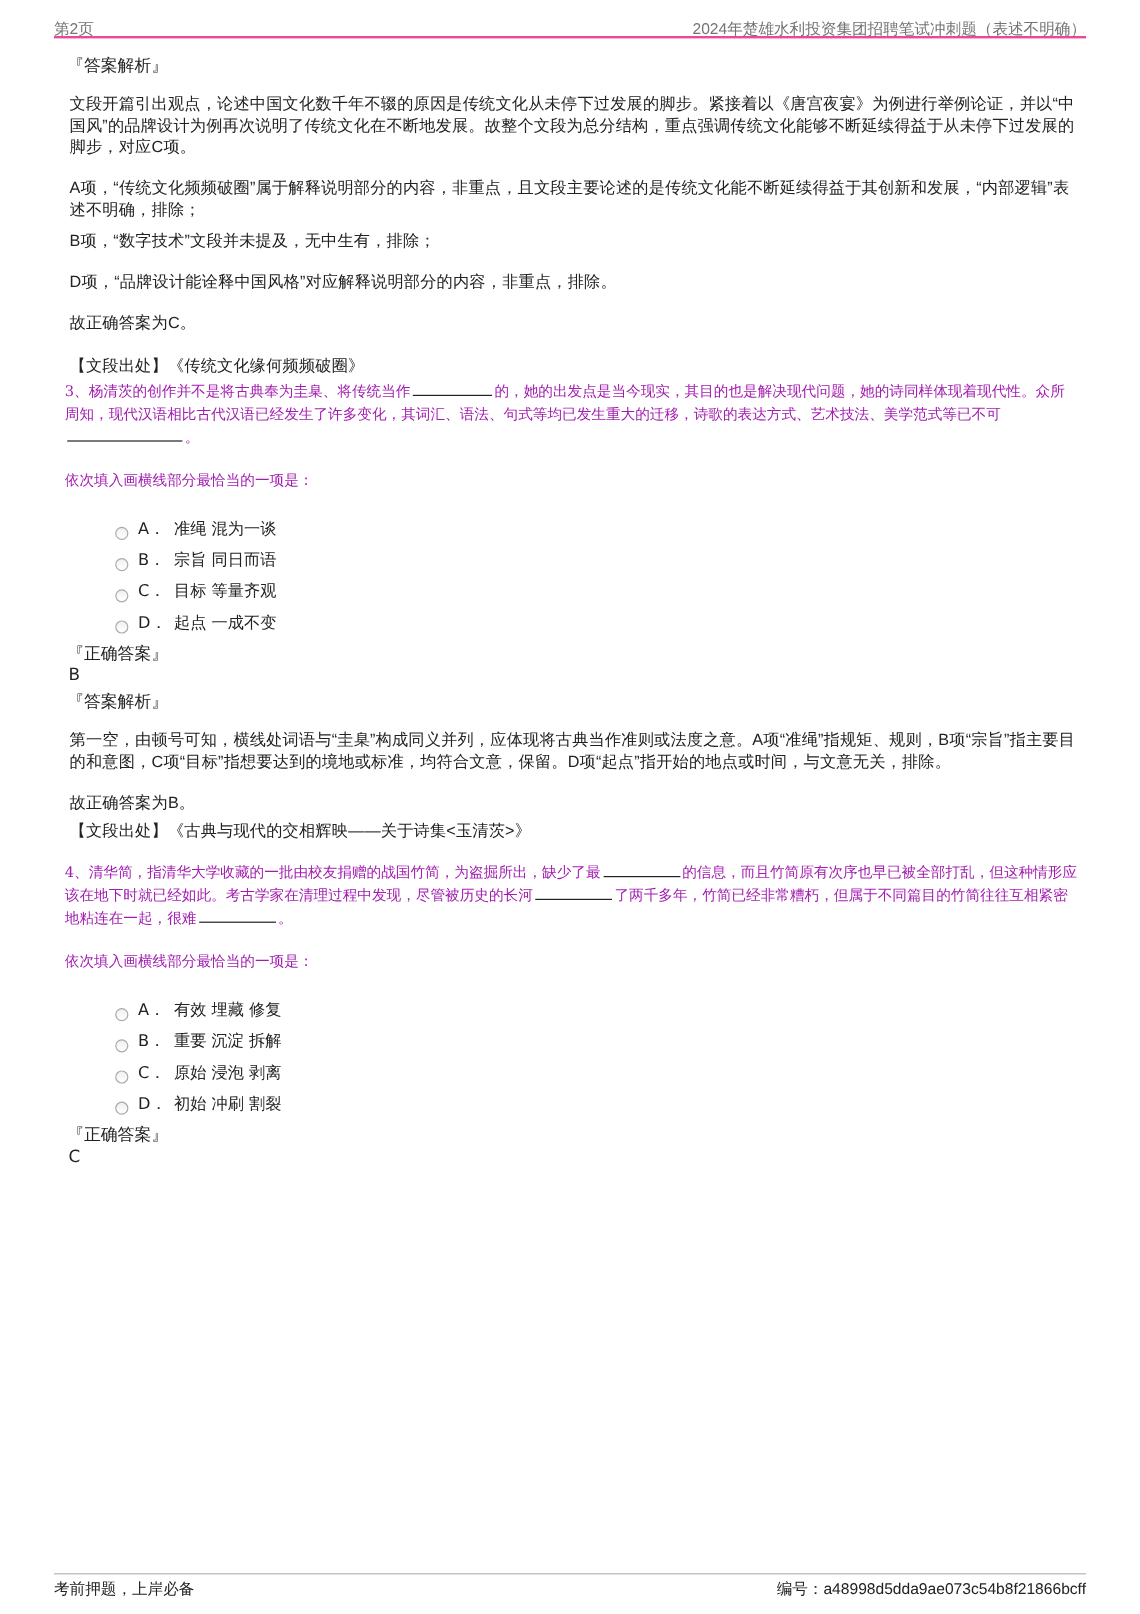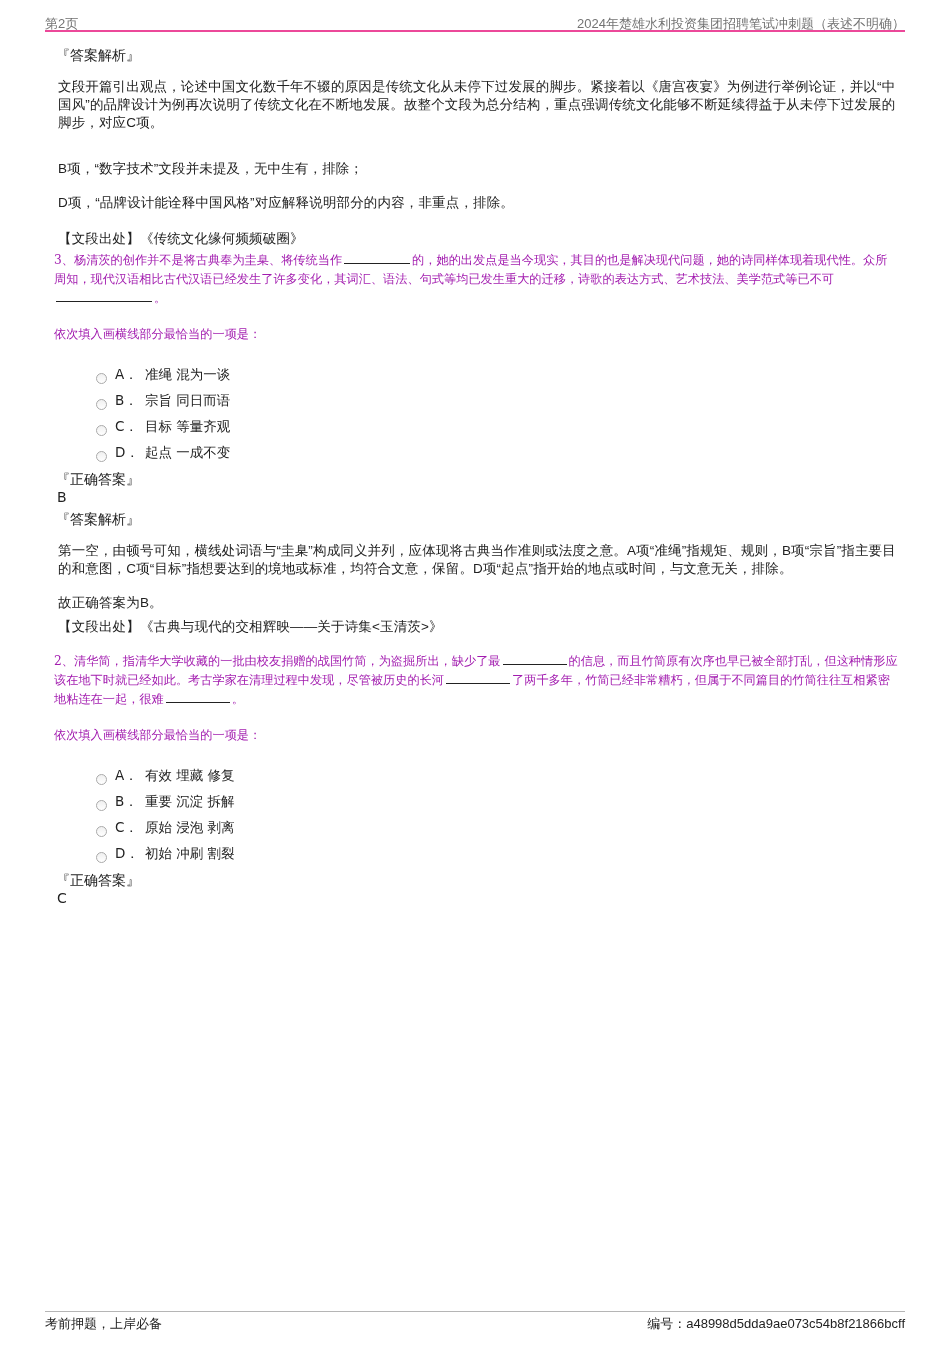--- a/index.html
+++ b/index.html
@@ -70,22 +70,24 @@
 
 <div class="page-header">
   <span class="left">第2页</span>
   <span class="right">2024年楚雄水利投资集团招聘笔试冲刺题（表述不明确）</span>
 </div>
 
 <div class="content">
 
   <div class="section-title" style="margin-left:-2px;">『答案解析』</div>
   <div class="para" style="margin-top:14px;">文段开篇引出观点，论述中国文化数千年不辍的原因是传统文化从未停下过发展的脚步。紧接着以《唐宫夜宴》为例进行举例论证，并以“中国风”的品牌设计为例再次说明了传统文化在不断地发展。故整个文段为总分结构，重点强调传统文化能够不断延续得益于从未停下过发展的脚步，对应C项。</div>
-  <div class="para" style="margin-top:28px;">B项，“数字技术”文段并未提及，无中生有，排除；</div>
+  <div class="para" style="margin-top:16px;">A项，“传统文化频频破圈”属于解释说明部分的内容，非重点，且文段主要论述的是传统文化能不断延续得益于其创新和发展，“内部逻辑”表述不明确，排除；</div>
+  <div class="para" style="margin-top:8px;">B项，“数字技术”文段并未提及，无中生有，排除；</div>
   <div class="para" style="margin-top:16px;">D项，“品牌设计能诠释中国风格”对应解释说明部分的内容，非重点，排除。</div>
+  <div class="para" style="margin-top:16px;">故正确答案为C。</div>
   <div class="para" style="margin-top:18px;">【文段出处】《传统文化缘何频频破圈》</div>
 
   <div class="q-stem" style="margin-top:3px; margin-left:-4px;">
     <span>3、杨清茨的创作并不是将古典奉为圭臬、将传统当作</span><span class="blank" style="width:66px;"></span><span>的，她的出发点是当今现实，其目的也是解决现代问题，她的诗同样体现着现代性。众所周知，现代汉语相比古代汉语已经发生了许多变化，其词汇、语法、句式等均已发生重大的迁移，诗歌的表达方式、艺术技法、美学范式等已不可</span><span class="blank" style="width:96px;"></span><span>。</span>
   </div>
   <div class="q-stem" style="margin-top:17px; margin-left:-4px;">依次填入画横线部分最恰当的一项是：</div>
 
   <div class="options" style="margin-top:18px;">
     <div class="option">
       <span class="radio"></span>
@@ -111,21 +113,21 @@
 
   <div class="section-title" style="margin-top:4px; margin-left:-2px;">『正确答案』</div>
   <div class="answer-letter">B</div>
   <div class="section-title" style="margin-top:4px; margin-left:-2px;">『答案解析』</div>
 
   <div class="para" style="margin-top:14px;">第一空，由顿号可知，横线处词语与“圭臬”构成同义并列，应体现将古典当作准则或法度之意。A项“准绳”指规矩、规则，B项“宗旨”指主要目的和意图，C项“目标”指想要达到的境地或标准，均符合文意，保留。D项“起点”指开始的地点或时间，与文意无关，排除。</div>
   <div class="para" style="margin-top:16px;">故正确答案为B。</div>
   <div class="para" style="margin-top:6px;">【文段出处】《古典与现代的交相辉映——关于诗集&lt;玉清茨&gt;》</div>
 
   <div class="q-stem" style="margin-top:16px; margin-left:-4px;">
-    <span>2、清华简，指清华大学收藏的一批由校友捐赠的战国竹简，为盗掘所出，缺少了最</span><span class="blank" style="width:64px;"></span><span>的信息，而且竹简原有次序也早已被全部打乱，但这种情形应该在地下时就已经如此。考古学家在清理过程中发现，尽管被历史的长河</span><span class="blank" style="width:64px;"></span><span>了两千多年，竹简已经非常糟朽，但属于不同篇目的竹简往往互相紧密地粘连在一起，很难</span><span class="blank" style="width:64px;"></span><span>。</span>
+    <span>4、清华简，指清华大学收藏的一批由校友捐赠的战国竹简，为盗掘所出，缺少了最</span><span class="blank" style="width:64px;"></span><span>的信息，而且竹简原有次序也早已被全部打乱，但这种情形应该在地下时就已经如此。考古学家在清理过程中发现，尽管被历史的长河</span><span class="blank" style="width:64px;"></span><span>了两千多年，竹简已经非常糟朽，但属于不同篇目的竹简往往互相紧密地粘连在一起，很难</span><span class="blank" style="width:64px;"></span><span>。</span>
   </div>
   <div class="q-stem" style="margin-top:17px; margin-left:-4px;">依次填入画横线部分最恰当的一项是：</div>
 
   <div class="options" style="margin-top:18px;">
     <div class="option">
       <span class="radio"></span>
       <span class="opt-letter">A．</span>
       <span class="opt-text">有效 埋藏 修复</span>
     </div>
     <div class="option">

